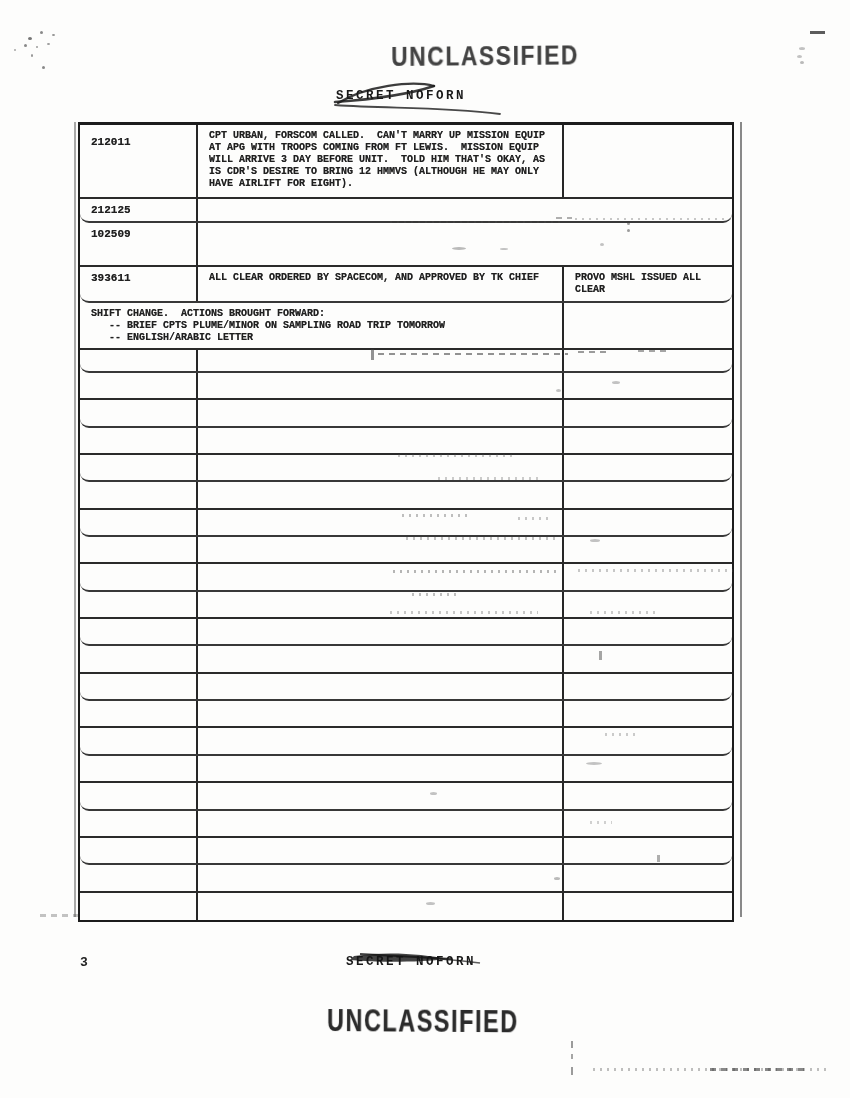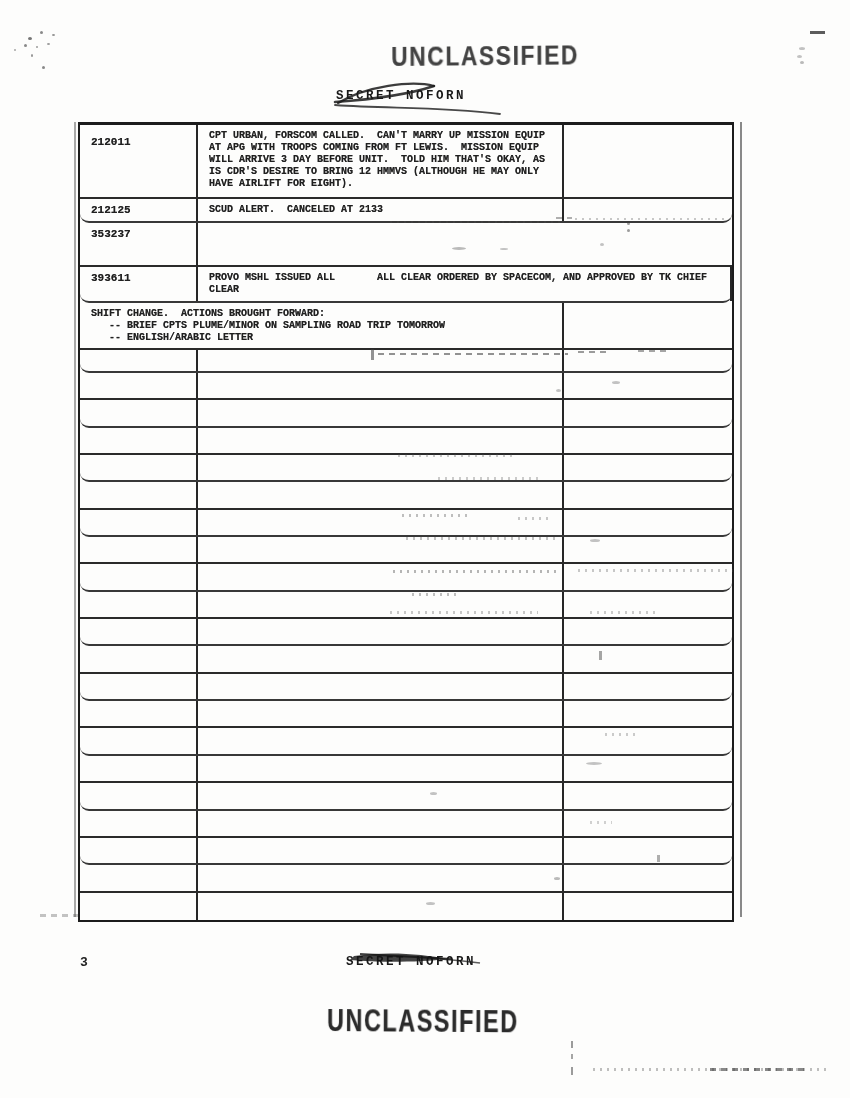--- a/index.html
+++ b/index.html
@@ -126,32 +126,31 @@
         <div class="cell time">212011</div>
         <div class="cell entry">CPT URBAN, FORSCOM CALLED.  CAN'T MARRY UP MISSION EQUIP
 AT APG WITH TROOPS COMING FROM FT LEWIS.  MISSION EQUIP
 WILL ARRIVE 3 DAY BEFORE UNIT.  TOLD HIM THAT'S OKAY, AS
 IS CDR'S DESIRE TO BRING 12 HMMVS (ALTHOUGH HE MAY ONLY
 HAVE AIRLIFT FOR EIGHT).</div>
         <div class="cell action"></div>
       </div>
       <div class="trow" style="min-height: 24px;">
         <div class="cell time">212125</div>
-        <div class="cell entry">SCUD ALERT.  CANCELED AT 2133</div>
         <div class="cell action"></div>
       </div>
       <div class="trow" style="min-height: 44px;">
-        <div class="cell time">353237</div>
+        <div class="cell time">102509</div>
         <div class="cell action"></div>
       </div>
       <div class="trow" style="min-height: 36px;">
         <div class="cell time">393611</div>
+        <div class="cell entry">ALL CLEAR ORDERED BY SPACECOM, AND APPROVED BY TK CHIEF</div>
         <div class="cell action">PROVO MSHL ISSUED ALL
 CLEAR</div>
-        <div class="cell entry">ALL CLEAR ORDERED BY SPACECOM, AND APPROVED BY TK CHIEF</div>
       </div>
       <div class="trow" style="min-height: 46px;">
         <div class="cell entry">SHIFT CHANGE.  ACTIONS BROUGHT FORWARD:
    -- BRIEF CPTS PLUME/MINOR ON SAMPLING ROAD TRIP TOMORROW
    -- ENGLISH/ARABIC LETTER</div>
         <div class="cell action"></div>
       </div>
       <div class="trow empty" style="height: 23px;">
         <div class="cell time"></div>
         <div class="cell entry"></div>

